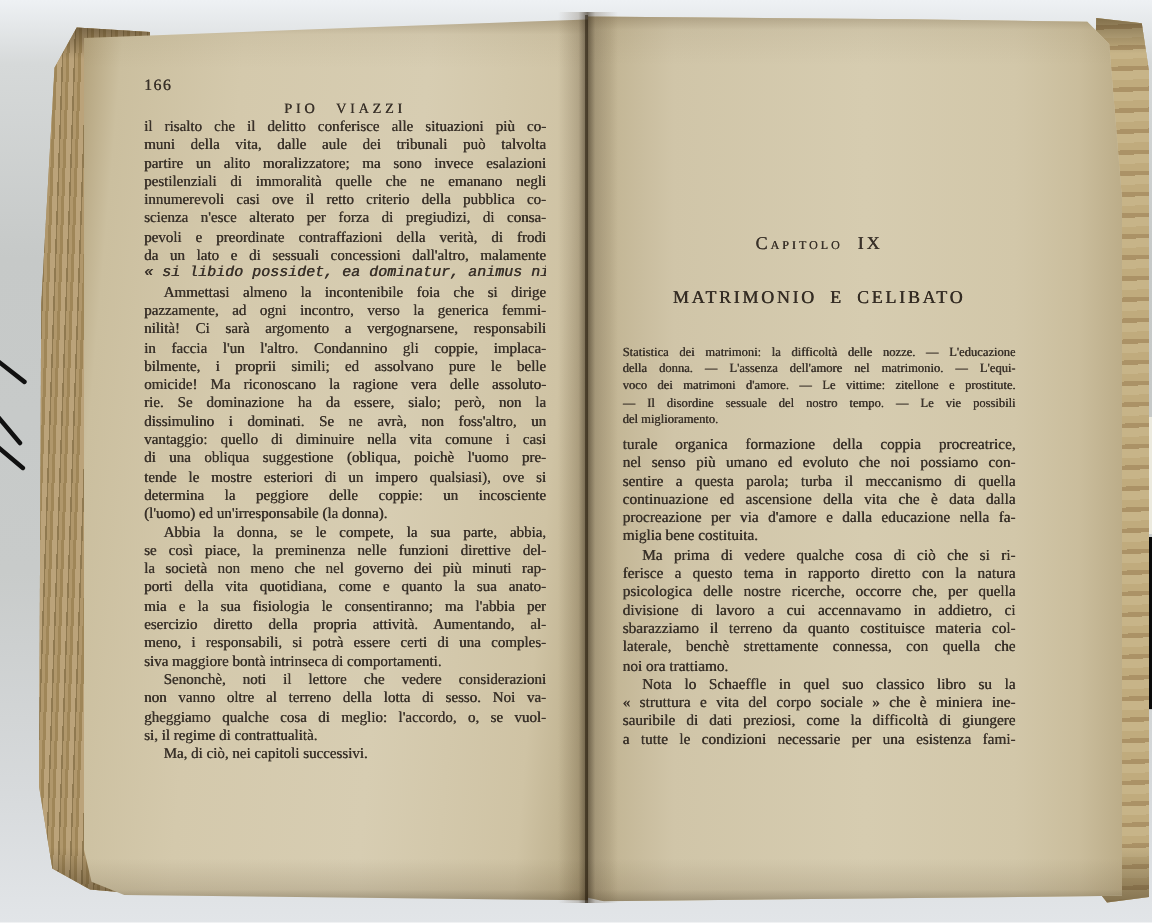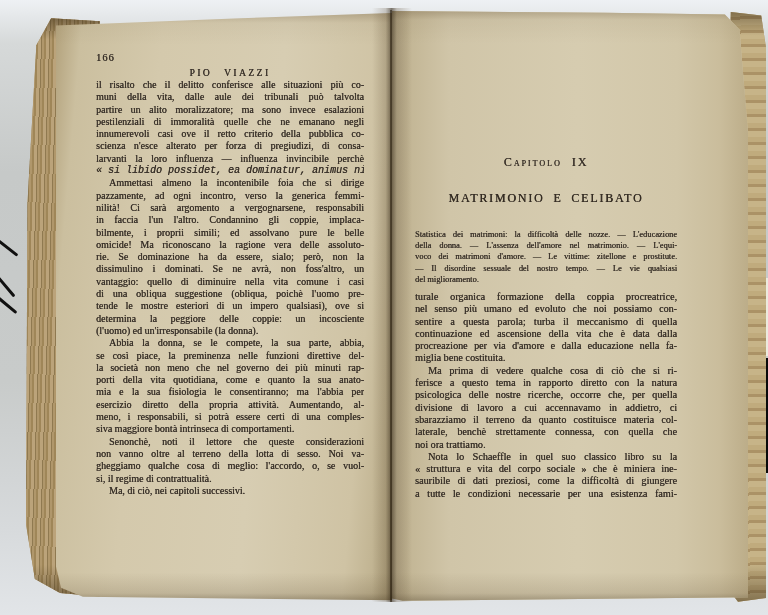--- a/index.html
+++ b/index.html
@@ -84,21 +84,22 @@
   <span id="left-page-number">166</span>
   <span id="running-header">PIO VIAZZI</span>
 </div>
 <div class="abs ink" id="left-col">
     <div class="line">il risalto che il delitto conferisce alle situazioni più co-</div>
     <div class="line">muni della vita, dalle aule dei tribunali può talvolta</div>
     <div class="line">partire un alito moralizzatore; ma sono invece esalazioni</div>
     <div class="line">pestilenziali di immoralità quelle che ne emanano negli</div>
     <div class="line">innumerevoli casi ove il retto criterio della pubblica co-</div>
     <div class="line">scienza n'esce alterato per forza di pregiudizi, di consa-</div>
-    <div class="line">larvanti la loro influenza — influenza invincibile perchè</div>
+    <div class="line">pevoli e preordinate contraffazioni della verità, di frodi</div>
+    <div class="line">da un lato e di sessuali concessioni dall'altro, malamente</div>
     <div class="line end italic">« si libido possidet, ea dominatur, animus nihil valet ».</div>
     <div class="line indent">Ammettasi almeno la incontenibile foia che si dirige</div>
     <div class="line">pazzamente, ad ogni incontro, verso la generica femmi-</div>
     <div class="line">nilità! Ci sarà argomento a vergognarsene, responsabili</div>
     <div class="line">in faccia l'un l'altro. Condannino gli coppie, implaca-</div>
     <div class="line">bilmente, i proprii simili; ed assolvano pure le belle</div>
     <div class="line">omicide! Ma riconoscano la ragione vera delle assoluto-</div>
     <div class="line">rie. Se dominazione ha da essere, sialo; però, non la</div>
     <div class="line">dissimulino i dominati. Se ne avrà, non foss'altro, un</div>
     <div class="line">vantaggio: quello di diminuire nella vita comune i casi</div>
@@ -107,34 +108,34 @@
     <div class="line">determina la peggiore delle coppie: un incosciente</div>
     <div class="line end">(l'uomo) ed un'irresponsabile (la donna).</div>
     <div class="line indent">Abbia la donna, se le compete, la sua parte, abbia,</div>
     <div class="line">se così piace, la preminenza nelle funzioni direttive del-</div>
     <div class="line">la società non meno che nel governo dei più minuti rap-</div>
     <div class="line">porti della vita quotidiana, come e quanto la sua anato-</div>
     <div class="line">mia e la sua fisiologia le consentiranno; ma l'abbia per</div>
     <div class="line">esercizio diretto della propria attività. Aumentando, al-</div>
     <div class="line">meno, i responsabili, si potrà essere certi di una comples-</div>
     <div class="line end">siva maggiore bontà intrinseca di comportamenti.</div>
-    <div class="line indent">Senonchè, noti il lettore che queste considerazioni</div>
+    <div class="line indent">Senonchè, noti il lettore che vedere considerazioni</div>
     <div class="line">non vanno oltre al terreno della lotta di sesso. Noi va-</div>
     <div class="line">gheggiamo qualche cosa di meglio: l'accordo, o, se vuol-</div>
     <div class="line end">si, il regime di contrattualità.</div>
     <div class="line indent end">Ma, di ciò, nei capitoli successivi.</div>
   </div>
 
 <div class="abs ink" id="right-chapter">Capitolo IX</div>
 <div class="abs" id="right-title">MATRIMONIO E CELIBATO</div>
 <div class="abs ink" id="right-summary">
     <div class="line">Statistica dei matrimoni: la difficoltà delle nozze. — L'educazione</div>
     <div class="line">della donna. — L'assenza dell'amore nel matrimonio. — L'equi-</div>
     <div class="line">voco dei matrimoni d'amore. — Le vittime: zitellone e prostitute.</div>
-    <div class="line">— Il disordine sessuale del nostro tempo. — Le vie qualsiasi</div>
+    <div class="line">— Il disordine sessuale del nostro tempo. — Le vie possibili</div>
     <div class="line end">del miglioramento.</div>
   </div>
 <div class="abs ink" id="right-col">
     <div class="line">turale organica formazione della coppia procreatrice,</div>
     <div class="line">nel senso più umano ed evoluto che noi possiamo con-</div>
     <div class="line">sentire a questa parola; turba il meccanismo di quella</div>
     <div class="line">continuazione ed ascensione della vita che è data dalla</div>
     <div class="line">procreazione per via d'amore e dalla educazione nella fa-</div>
     <div class="line end">miglia bene costituita.</div>
     <div class="line indent">Ma prima di vedere qualche cosa di ciò che si ri-</div>

